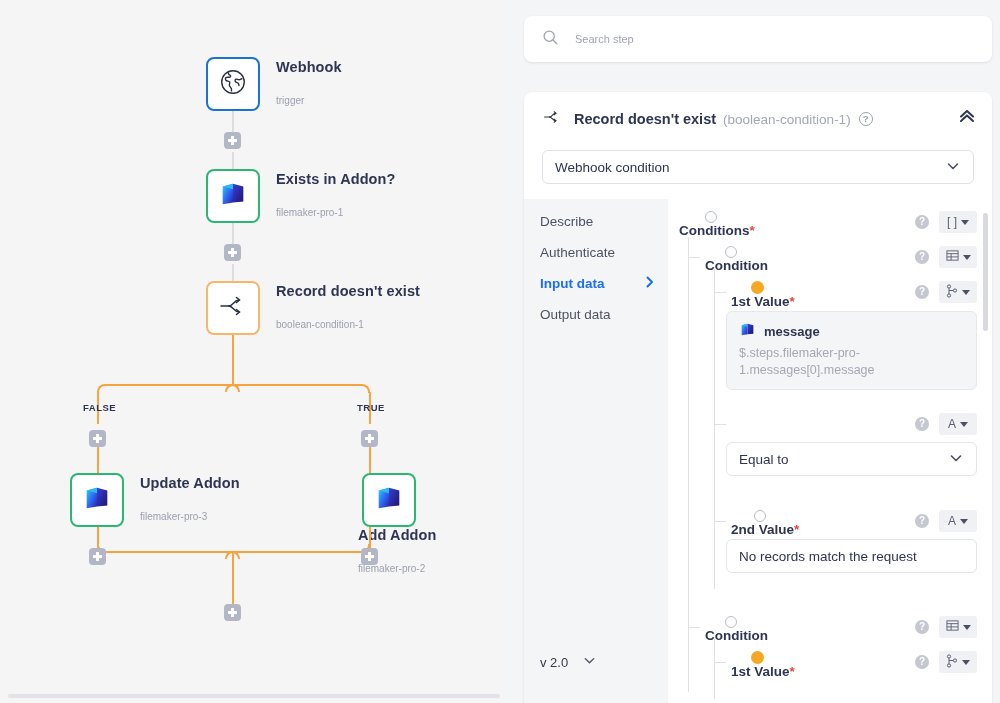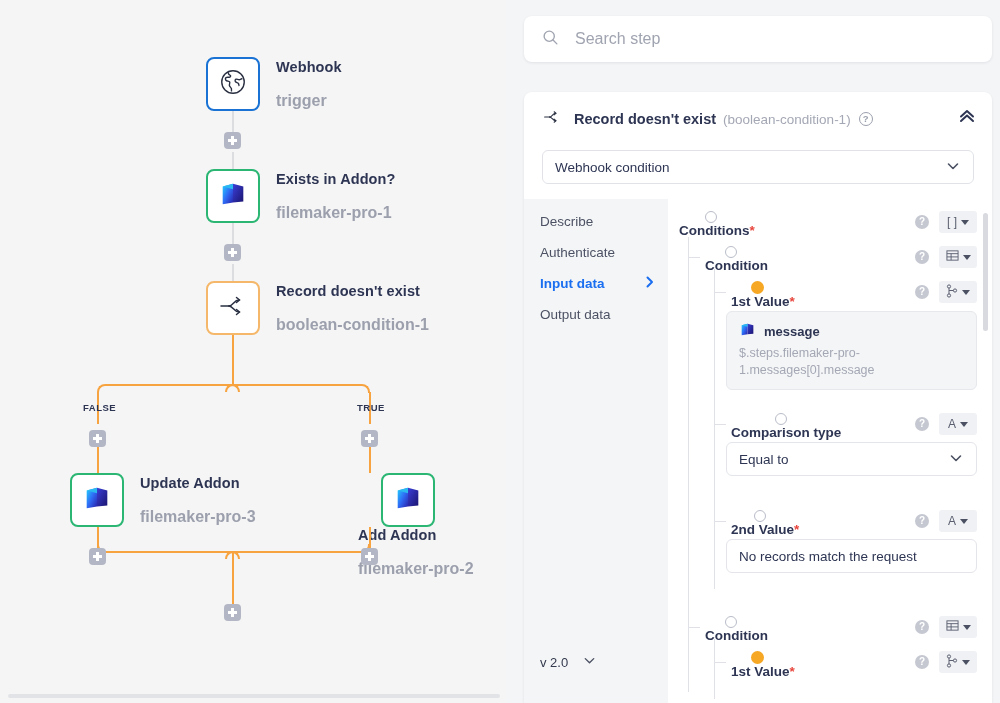--- a/index.html
+++ b/index.html
@@ -37,21 +37,21 @@
   }
   .node-box.blue   { border: 2px solid #1a73d4; }
   .node-box.green  { border: 2px solid #2bb673; }
   .node-box.orange { border: 2px solid #f5b86a; }
   .node-text { margin-left: 16px; white-space: nowrap; }
   .node-title {
     font-size: 14.5px; font-weight: bold; color: #2d3553;
     letter-spacing: .1px; line-height: 17px;
   }
   .node-sub {
-    font-size: 16px; color: #9ca0ad; line-height: 16px; margin-top: 17px; font-weight: bold;
+    font-size: 10px; color: #9ca0ad; line-height: 16px; margin-top: 17px;
   }
 
   
   .seg { position: absolute; z-index: 1; }
   .seg.v { width: 2px; }
   .seg.h { height: 2px; }
   .seg.gray { background: #dcdde1; }
   .seg.orange { background: #f7a440; }
 
   .corner { position: absolute; z-index: 1; border: 2px solid #f7a440; }
@@ -88,21 +88,21 @@
   .search-card {
     position: absolute; left: 18px; top: 16px;
     width: 468px; height: 46px;
     background: #ffffff; border-radius: 8px;
     box-shadow: 0 1px 3px rgba(28,35,60,.09);
     display: flex; align-items: center; padding: 0 18px;
   }
   .search-input {
     border: none; outline: none; background: transparent;
     font-family: "Liberation Sans", sans-serif;
-    font-size: 16px; color: #2d3553;
+    font-size: 11px; color: #2d3553;
     margin-left: 16px; width: 380px;
   }
   .search-input::placeholder { color: #a0a4b0; }
 
   .step-card {
     position: absolute; left: 18px; top: 92px;
     width: 468px; height: 611px;
     background: #ffffff;
     border-radius: 8px 8px 0 0;
     box-shadow: 0 1px 3px rgba(28,35,60,.09);
@@ -518,24 +518,20 @@
                   <path d="M5 8 L16 5 L16 25 L5 27 Z" fill="url(#fmA)"></path>
                   <path d="M16 5 L27 8 L27 24 L16 25 Z" fill="url(#fmB)"></path>
                   <path d="M5 8 L16 11 L16 5 Z" fill="#2bb9f0"></path>
                 </svg>
               </span>
               <span class="ref-title">message</span>
             </div>
             <div class="ref-path">$.steps.filemaker-pro-1.messages[0].message</div>
           </div>
 
-          <div class="frow" style="left:52px; top:214px;">
-            <span class="bullet-o"></span>
-            <span class="flabel">Comparison type</span>
-          </div>
           <div class="fhelp" style="left:247px; top:218px;">?</div>
           <div class="tbadge" style="left:271px; top:214px;">
             <span>A</span>
             <span class="caret"></span>
           </div>
           <div class="ctl-select" style="left:58px; top:243px; width:251px;">
             <span>Equal to</span>
             <span class="chev">
               <svg width="16" height="16" viewBox="0 0 16 16" fill="none" stroke="#4b5163" stroke-width="1.6" stroke-linecap="round" stroke-linejoin="round">
                   <path d="M3.5 6 L8 10.5 L12.5 6"></path>

